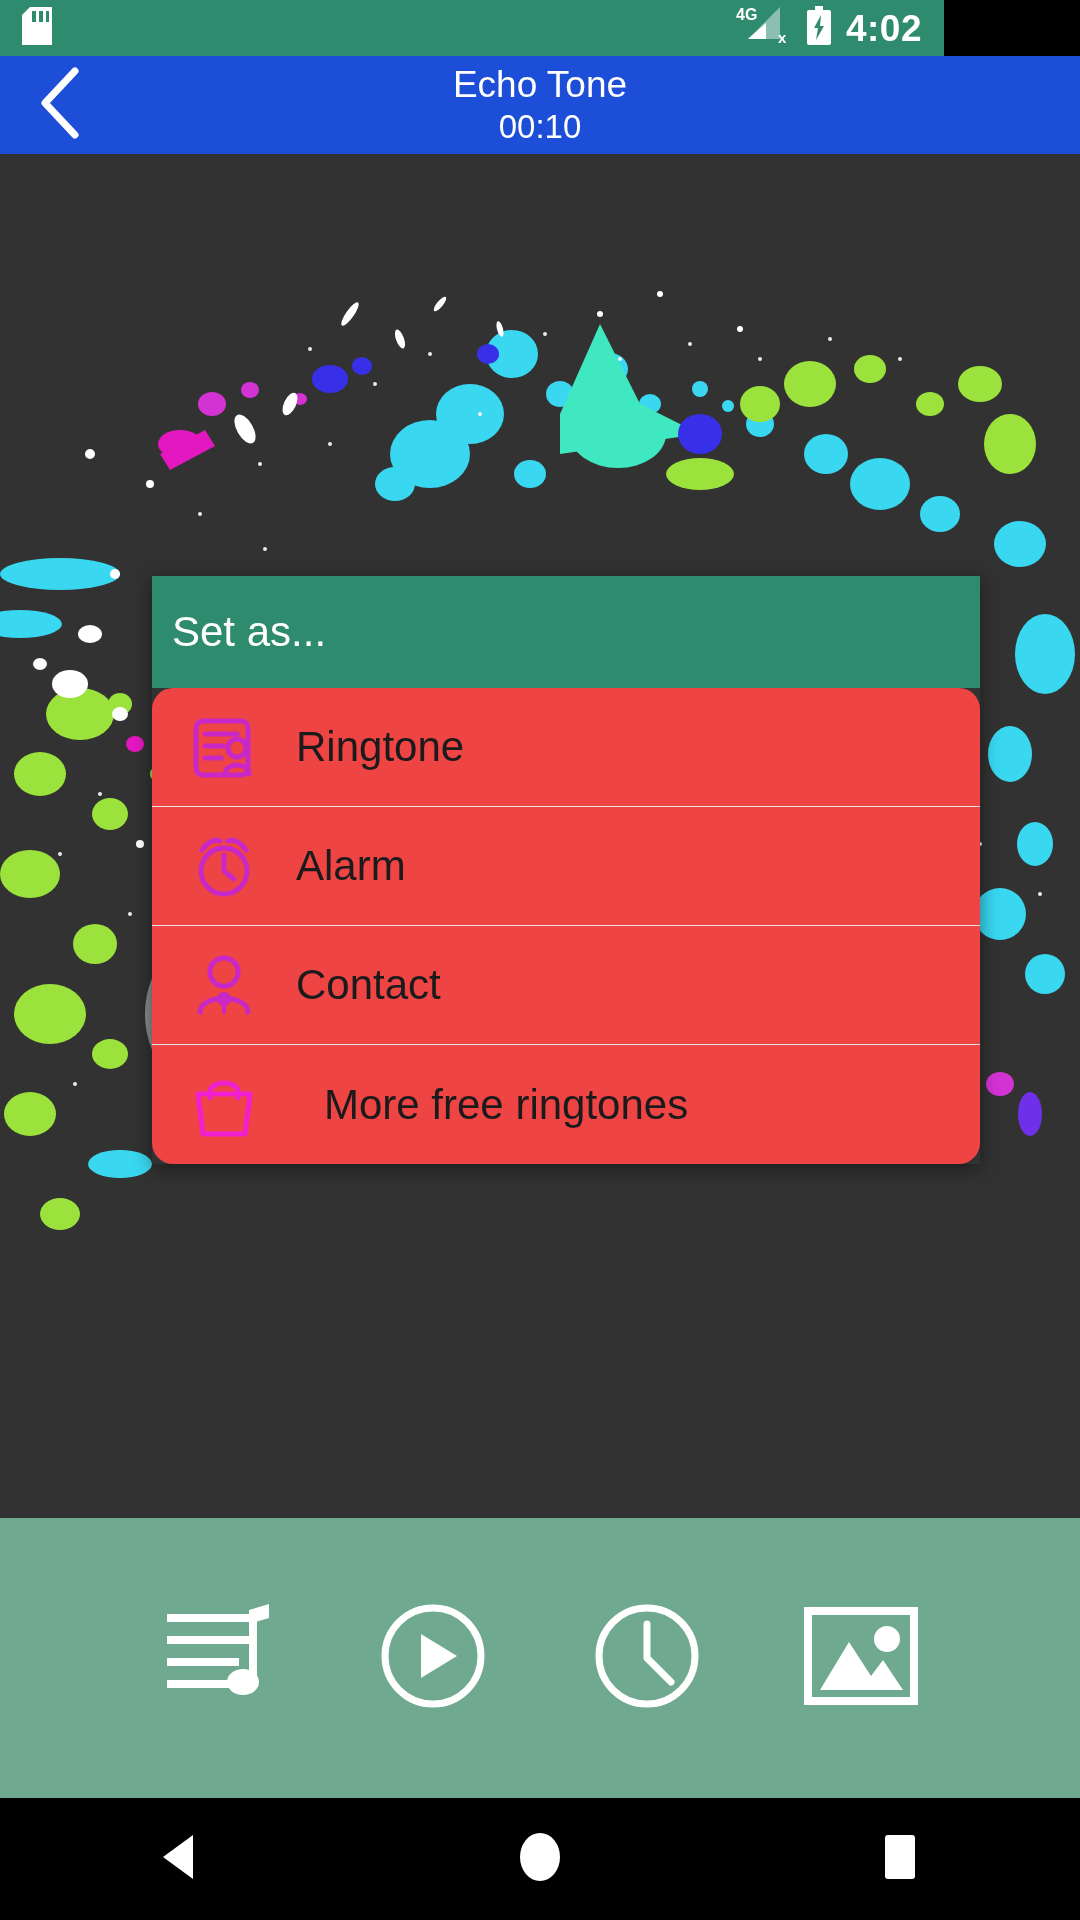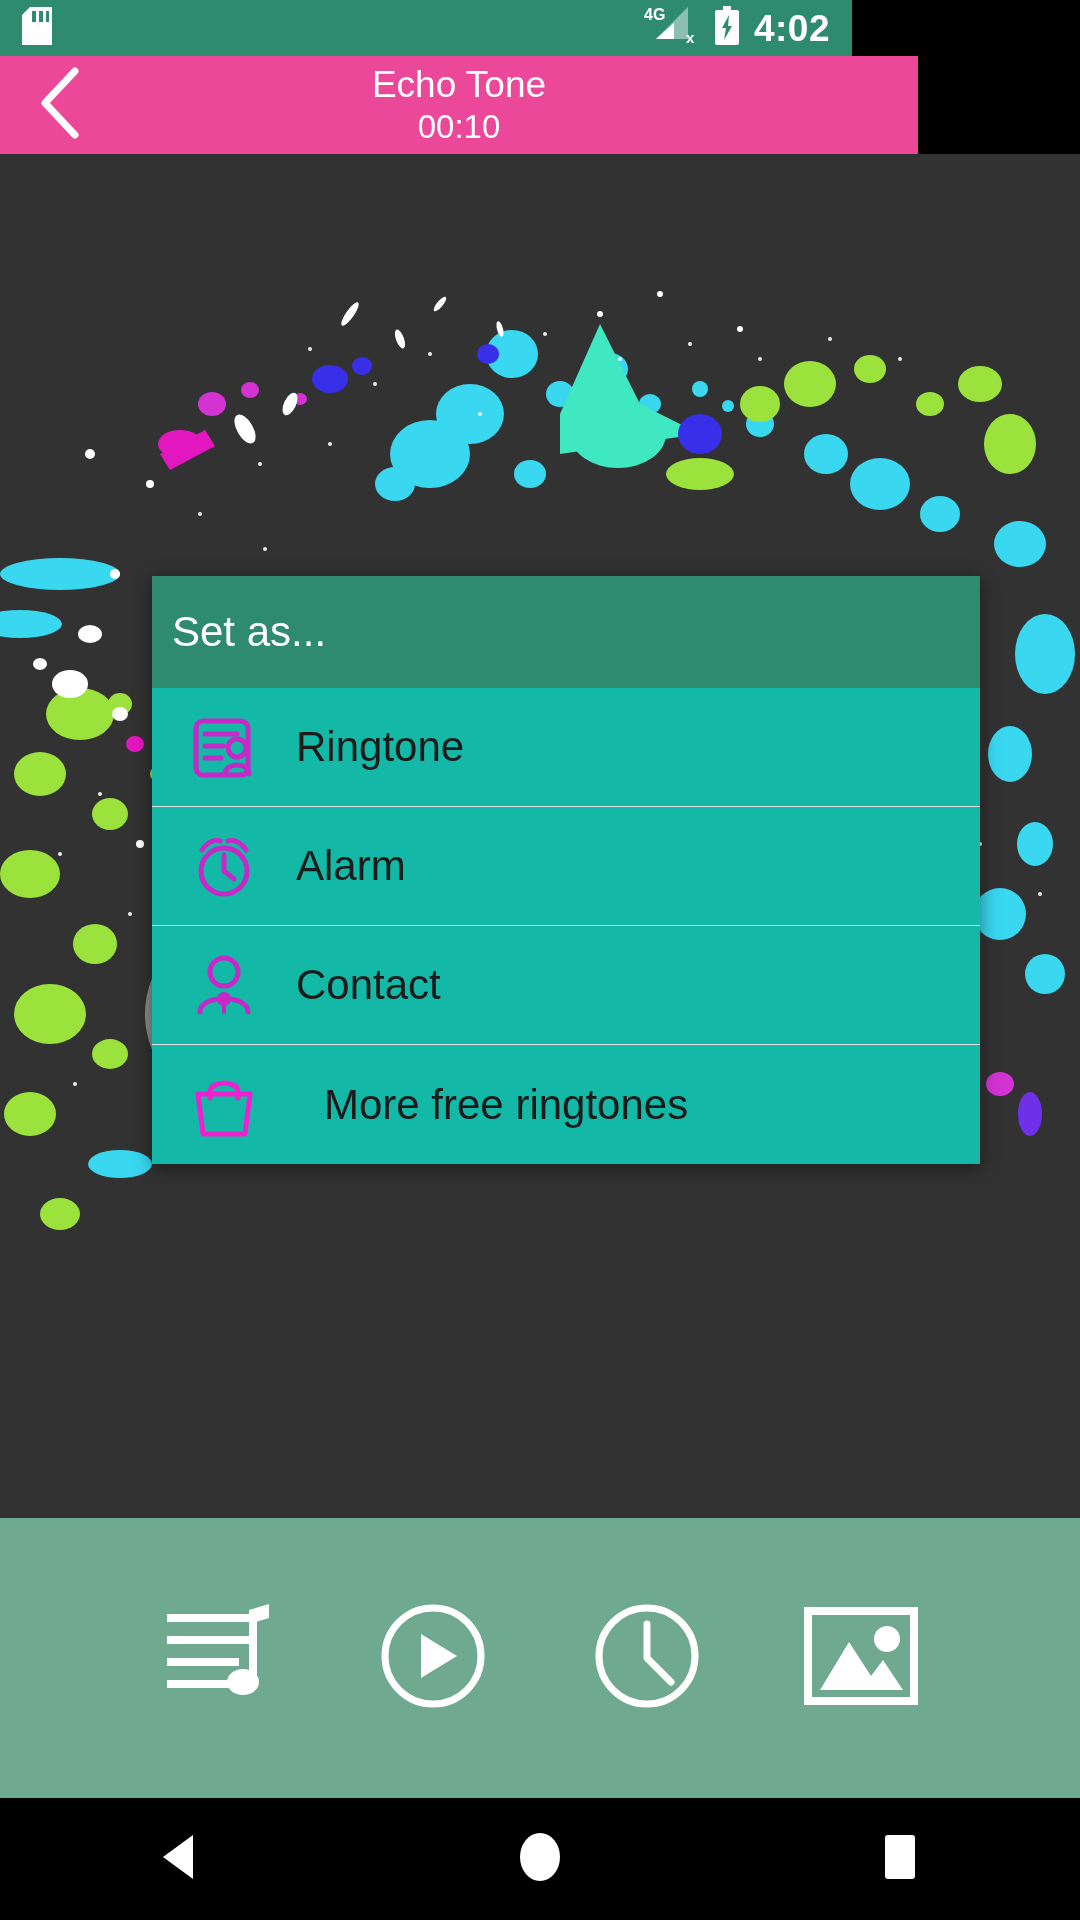--- a/index.html
+++ b/index.html
@@ -6,35 +6,35 @@
   html, body {
     width:1080px; height:1920px;
     background:#000;
     font-family:"Liberation Sans", sans-serif;
     overflow:hidden;
   }
   #screen { position:relative; width:1080px; height:1920px; overflow:hidden; }
 
   
   .statusbar {
-    position:absolute; top:0; left:0; width:852px; height:56px;
+    position:absolute; top:0; left:0; width:944px; height:56px;
     background:#2E8B6E;
     display:flex; align-items:center; padding:0 22px;
   }
   .sb-left { display:flex; align-items:center; gap:12px; }
   .sb-right { margin-left:auto; display:flex; align-items:center; gap:14px; }
   .sb-time {
     color:#fff; font-size:37px; font-weight:bold; letter-spacing:0.5px;
     line-height:1;
   }
 
   
   .appbar {
-    position:absolute; top:56px; left:0; width:918px; height:98px;
-    background:#ec4899;
+    position:absolute; top:56px; left:0; width:1080px; height:98px;
+    background:#1d4ed8;
     display:flex; align-items:center;
   }
   .back-btn {
     width:120px; height:98px; display:flex; align-items:center; justify-content:center;
   }
   .appbar-titles {
     position:absolute; left:0; right:0; top:0; height:98px;
     display:flex; flex-direction:column; align-items:center; justify-content:center;
     pointer-events:none;
   }
@@ -61,21 +61,21 @@
   
   .dialog {
     position:absolute; top:576px; left:152px; width:828px;
     box-shadow:0 4px 18px rgba(0,0,0,0.45);
   }
   .dialog-head {
     background:#2E8B6E; height:112px;
     display:flex; align-items:center; padding-left:20px;
   }
   .dialog-head-title { color:#fff; font-size:42px; font-weight:400; }
-  .dialog-body { background:#14b8a6; }
+  .dialog-body { background:#ef4444;border-radius:21px; }
   .menu-item {
     height:119px; display:flex; align-items:center;
     border-bottom:1px solid #E4E4E4; padding-left:26px;
   }
   .menu-item:last-child { border-bottom:none;gap:28px; }
   .menu-icon {
     width:92px; height:92px; display:flex; align-items:center; justify-content:center;
     flex:none;
   }
   .menu-label { font-size:42px; color:#1b1b1b; margin-left:26px; font-weight:400; }

